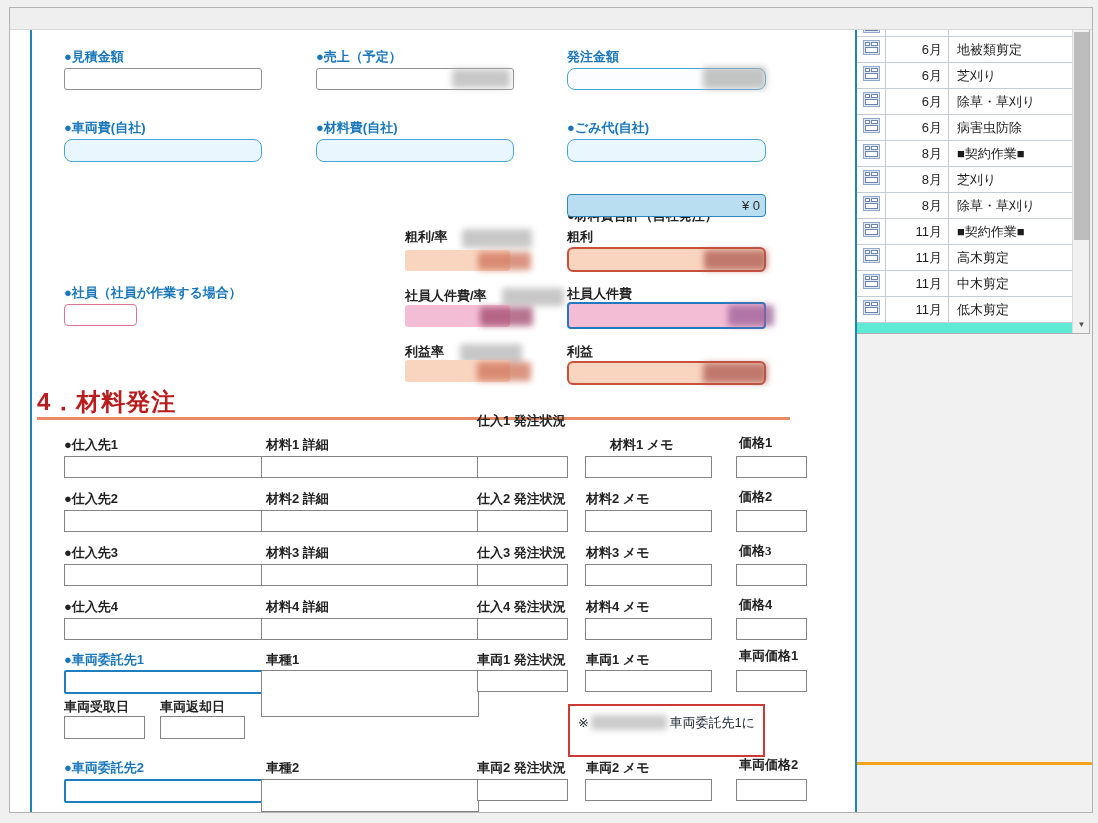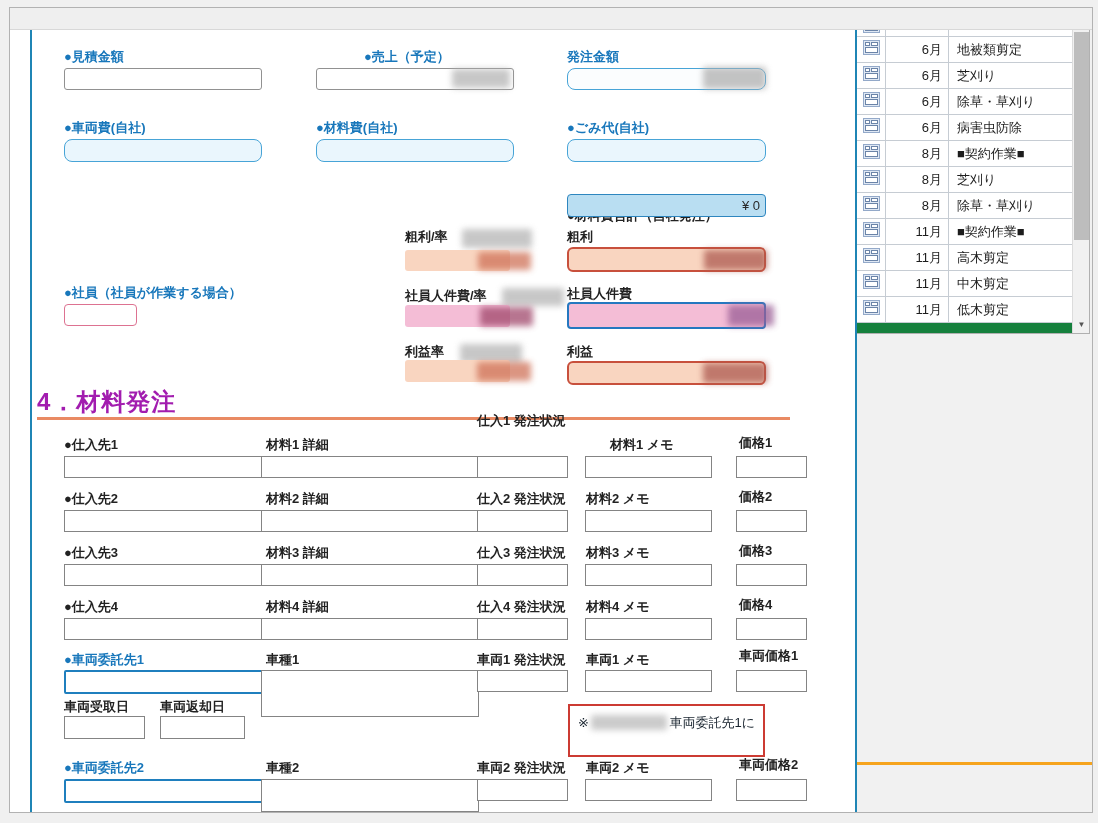--- a/index.html
+++ b/index.html
@@ -22,28 +22,28 @@
   .inp.pinkbrd{border:1px solid #dd7291;border-radius:4px;}
   .inp.vendor{border:2px solid #1f7fbe;border-radius:2px;}
   .fld{position:absolute;box-sizing:border-box;border-radius:3px;}
   .fld.salmon{background:#f9d5c0;}
   .fld.pink{background:#f4bdd6;}
   .fld.redbrd{border:2px solid #c8503c;border-radius:6px;}
   .fld.bluebrd2{border:2px solid #2478c0;border-radius:4px;}
   .txtarea{position:absolute;box-sizing:border-box;background:#fff;border:1px solid #848484;resize:none;font:13px "Liberation Sans","DejaVu Sans",sans-serif;outline:none;}
   .blur{position:absolute;filter:blur(3px);border-radius:2px;opacity:.75;}
 
-  .section-heading{position:absolute;font-size:24px;font-weight:bold;color:#a21caf;letter-spacing:1px;}
+  .section-heading{position:absolute;font-size:24px;font-weight:bold;color:#b91c1c;letter-spacing:1px;}
   .heading-rule{position:absolute;background:#e98a63;}
 
   .notebox{position:absolute;box-sizing:border-box;background:#fff;border:2px solid #cc3b33;font-size:13px;color:#19242f;padding:5px 8px 4px 8px;line-height:23px;}
   .notebox .nline{display:flex;align-items:center;white-space:nowrap;}
   .notebox .nblur{display:inline-block;width:92px;height:15px;background:#b9b9b9;filter:blur(3px);border-radius:2px;margin:0 2px;opacity:.75;}
 
-  .task-list{position:absolute;left:857px;top:30px;width:233px;height:304px;background:#15803d;border-right:1px solid #b0b0b0;border-bottom:1px solid #b0b0b0;box-sizing:border-box;overflow:hidden;}
+  .task-list{position:absolute;left:857px;top:30px;width:233px;height:304px;background:#5eead4;border-right:1px solid #b0b0b0;border-bottom:1px solid #b0b0b0;box-sizing:border-box;overflow:hidden;}
   .task-rows{position:absolute;left:0;top:0;width:215px;}
   .task-row{display:flex;height:26px;box-sizing:border-box;border-bottom:1px solid #c6ccd3;align-items:center;background:#fff;}
   .task-row.partial{height:7px;overflow:hidden;align-items:flex-start;}
   .task-row.partial .ticon{margin-top:-12px;}
   .ticon-cell{width:29px;height:100%;border-right:1px solid #c6ccd3;display:flex;align-items:center;justify-content:center;box-sizing:border-box;}
   .task-month{width:63px;height:100%;border-right:1px solid #c6ccd3;display:flex;align-items:center;justify-content:flex-end;padding-right:6px;box-sizing:border-box;font-size:13px;color:#1d1d1d;}
   .task-name{flex:1;padding-left:8px;font-size:13px;color:#1d1d1d;white-space:nowrap;}
   .scrollbar{position:absolute;right:0;top:0;width:17px;height:303px;background:#f1f1f1;border-left:1px solid #dcdcdc;box-sizing:border-box;}
   .scroll-thumb{position:absolute;left:1px;top:2px;width:15px;height:208px;background:#bdbdbd;}
   .scroll-down{position:absolute;left:0;bottom:0;width:17px;height:17px;display:flex;align-items:center;justify-content:center;font-size:8px;color:#555;}
@@ -56,21 +56,21 @@
 
 <div class="stage">
   <div class="content-bg"></div>
   <div class="top-bar"></div>
   <div class="left-accent"></div>
   <div class="right-panel"></div>
   <div class="right-divider"></div>
 
   <div class="lbl blue" style="left:64px;top:49px;">●見積金額</div>
   <input class="inp" style="left: 64px; top: 68px; width: 198px;">
-  <div class="lbl blue" style="left:316px;top:49px;margin-left:48px;">●売上（予定）</div>
+  <div class="lbl blue" style="left:316px;top:49px;">●売上（予定）</div>
   <input class="inp" style="left: 316px; top: 68px; width: 198px;">
   <div class="blur" style="left:452px;top:69px;width:58px;height:19px;background:#b5b5b5;"></div>
   <div class="lbl blue" style="left:567px;top:49px;">発注金額</div>
   <input class="inp bluebrd" style="left: 567px; top: 68px; width: 199px;">
   <div class="blur" style="left:703px;top:67px;width:63px;height:22px;background:#b0b0b0;"></div>
 
   <div class="lbl blue" style="left:64px;top:120px;">●車両費(自社)</div>
   <input class="inp bluefill" style="left: 64px; top: 139px; width: 198px; height: 23px;">
   <div class="lbl blue" style="left:316px;top:120px;">●材料費(自社)</div>
   <input class="inp bluefill" style="left: 316px; top: 139px; width: 198px; height: 23px;">
@@ -129,21 +129,21 @@
   <input class="inp sq" style="left: 64px; top: 510px; width: 198px;">
   <input class="inp sq" style="left: 261px; top: 510px; width: 217px;">
   <input class="inp sq" style="left: 477px; top: 510px; width: 91px;">
   <input class="inp sq" style="left: 585px; top: 510px; width: 127px;">
   <input class="inp sq" style="left: 736px; top: 510px; width: 71px;">
 
   <div class="lbl" style="left:64px;top:545px;">●仕入先3</div>
   <div class="lbl" style="left:266px;top:545px;">材料3 詳細</div>
   <div class="lbl" style="left:477px;top:545px;">仕入3 発注状況</div>
   <div class="lbl" style="left:586px;top:545px;">材料3 メモ</div>
-  <div class="lbl" style="left:739px;top:543px;">価格3</div>
+  <div class="lbl" style="left:739px;top:543px;font-family:Liberation Serif, serif;">価格3</div>
   <input class="inp sq" style="left: 64px; top: 564px; width: 198px;">
   <input class="inp sq" style="left: 261px; top: 564px; width: 217px;">
   <input class="inp sq" style="left: 477px; top: 564px; width: 91px;">
   <input class="inp sq" style="left: 585px; top: 564px; width: 127px;">
   <input class="inp sq" style="left: 736px; top: 564px; width: 71px;">
 
   <div class="lbl" style="left:64px;top:599px;">●仕入先4</div>
   <div class="lbl" style="left:266px;top:599px;">材料4 詳細</div>
   <div class="lbl" style="left:477px;top:599px;">仕入4 発注状況</div>
   <div class="lbl" style="left:586px;top:599px;">材料4 メモ</div>

